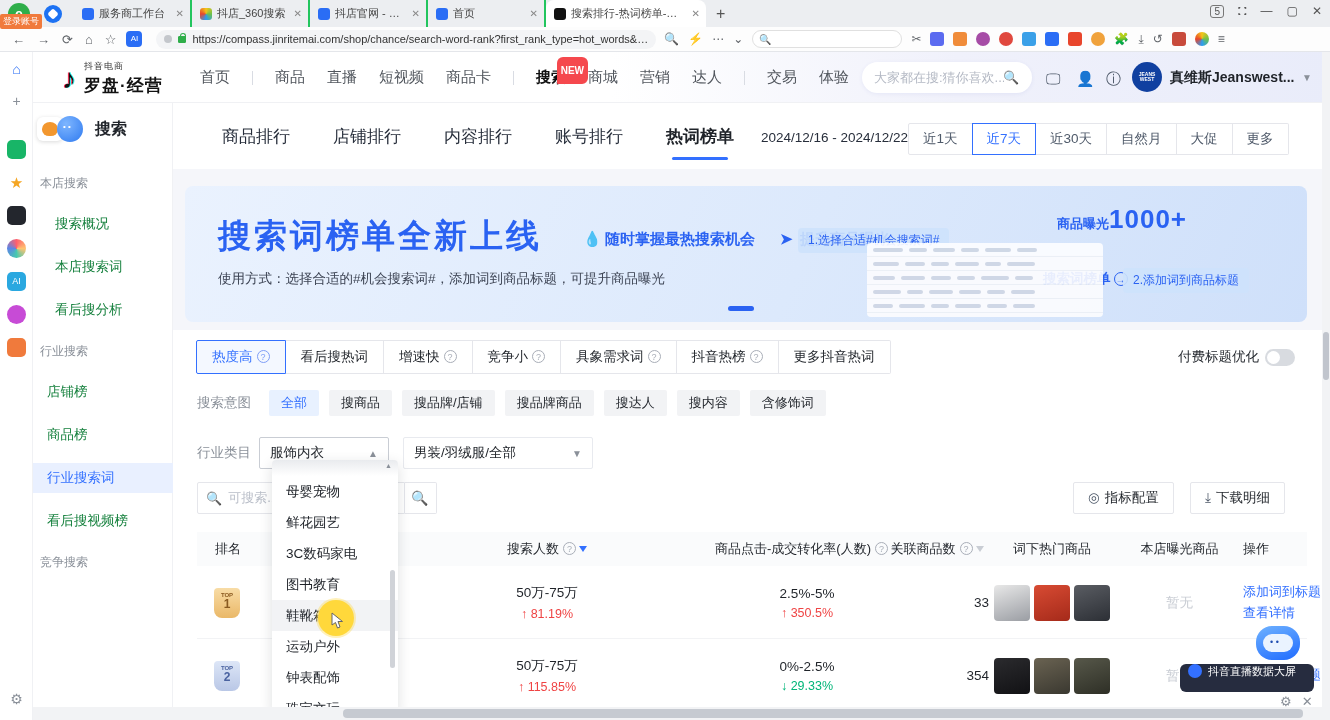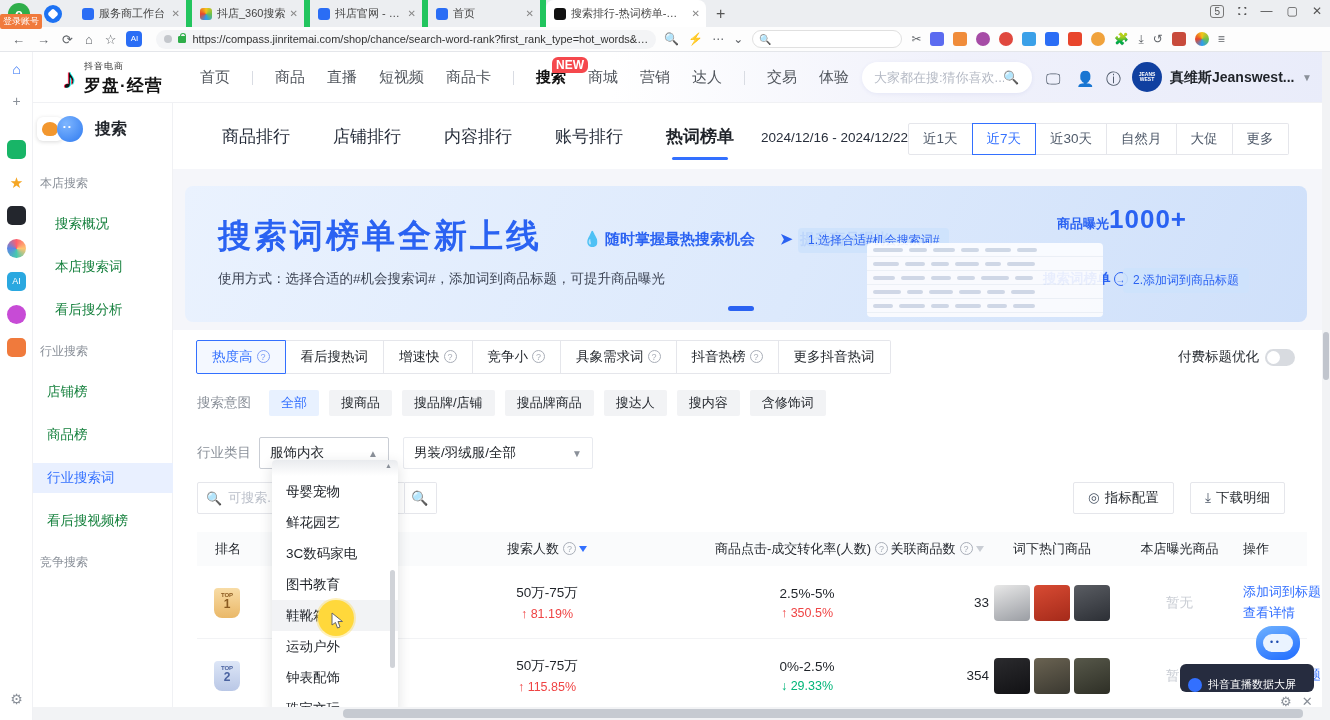--- a/index.html
+++ b/index.html
@@ -6,21 +6,21 @@
   html,body { width:1330px; height:720px; overflow:hidden; }
   body { font-family:"Liberation Sans", sans-serif; font-size:14px; color:#1f2329; background:#fff; }
   .abs { position:absolute; }
   #stage { position:relative; width:1330px; height:720px; background:#fff; overflow:hidden; }
 
   
   #tabstrip { left:0; top:0; width:1330px; height:27px; background:#eceef1; display:flex; align-items:center; }
   .b-logo { width:22px; height:22px; border-radius:50%; background:#2fae4a; color:#fff; font-weight:bold; text-align:center; line-height:22px; margin-left:8px; font-size:14px; }
   .b-compass { width:18px; height:18px; border-radius:50%; background:#1d72f3; margin-left:14px; position:relative; }
   .b-compass:after { content:""; position:absolute; left:5px; top:5px; width:8px; height:8px; background:#fff; border-radius:2px; transform:rotate(45deg); }
-  .tab { display:flex; align-items:center; width:118px; height:27px; padding:0 6px 0 8px; font-size:11px; color:#444; border-right:6px solid #22c55e; }
+  .tab { display:flex; align-items:center; width:118px; height:27px; padding:0 6px 0 8px; font-size:11px; color:#444; border-right:2px solid #22c55e; }
   .tab .fav { width:12px; height:12px; border-radius:3px; margin-right:5px; flex:none; }
   .tab .t { flex:1; overflow:hidden; white-space:nowrap; text-overflow:ellipsis; }
   .tab .x { color:#888; margin-left:4px; font-size:10px; }
   .tab.active { background:#fff; border-radius:8px 8px 0 0; width:160px; border-right:none; }
   .fav-blue { background:#2a6df5; } .fav-360 { background:conic-gradient(#f5c518,#6cc24a,#2a9df4,#e8452c,#f5c518); border-radius:50% }
   .fav-dy { background:#111; }
   .newtab { font-size:16px; color:#555; margin-left:10px; }
   #winctl { position:absolute; right:8px; top:4px; display:flex; align-items:center; gap:14px; color:#555; font-size:12px; }
   .cntbox { border:1px solid #777; border-radius:3px; padding:0 3px; font-size:10px; }
   #login-badge { left:0; top:14px; background:#f07a3c; color:#fff; font-size:9px; padding:1px 3px; border-radius:2px; z-index:5; }
@@ -40,21 +40,21 @@
   
   #topnav { left:0; top:52px; width:1330px; height:51px; background:linear-gradient(90deg,#ffffff 46%, #f0f1fb 72%, #e9ecfa); border-bottom:1px solid #f0f1f4; z-index:2; }
   #brand { position:absolute; left:62px; top:8px; display:flex; align-items:center; }
   .dy-note { font-size:28px; font-weight:bold; color:#111; text-shadow:1px 0 #25f4ee,-1px 0 #fe2c55; margin-right:8px; }
   .brand-sm { font-size:9px; color:#333; letter-spacing:1px; }
   .brand-lg { font-size:17px; font-weight:bold; color:#111; letter-spacing:1px; margin-top:1px; }
   #mainmenu { position:absolute; left:200px; top:0; height:51px; display:flex; align-items:center; gap:22px; color:#51565d; font-size:15px; }
   .mi { cursor:pointer; position:relative; white-space:nowrap; }
   .mi.active { color:#111; font-weight:bold; }
   .msep { width:1px; height:14px; background:#d9dce3; }
-  .newb { position:absolute; top:-11px; right:-22px; background:#f5484d; color:#fff; font-size:12px; font-weight:bold; padding:1px 4px; border-radius:6px 6px 6px 1px; }
+  .newb { position:absolute; top:-11px; right:-22px; background:#f5484d; color:#fff; font-size:10px; font-weight:bold; padding:8px 4px; border-radius:6px 6px 6px 1px; }
   #nav-search { position:absolute; left:862px; top:10px; width:170px; height:31px; background:#fff; border-radius:16px; box-shadow:0 1px 4px rgba(60,80,180,.08); display:flex; align-items:center; padding:0 12px; color:#b4b9c4; font-size:13px; }
   #nav-search .q { margin-left:auto; color:#8a9099; }
   .tn-ic { position:absolute; top:18px; color:#4e5969; font-size:15px; }
   #avatar { position:absolute; left:1132px; top:10px; width:30px; height:30px; border-radius:50%; background:#1040a0; color:#fff; font-size:5px; font-weight:bold; display:flex; align-items:center; justify-content:center; text-align:center; line-height:1.1; }
   #acct { position:absolute; left:1170px; top:17px; font-size:14px; color:#1f2329; font-weight:bold; }
   #acct-caret { position:absolute; left:1302px; top:20px; color:#8a9099; font-size:10px; }
 
   
   #rail { left:0; top:52px; width:33px; height:668px; background:#fff; border-right:1px solid #f0f1f4; z-index:3; }
   .rail-ic { position:absolute; left:7px; width:19px; height:19px; border-radius:5px; text-align:center; line-height:19px; font-size:12px; color:#fff; }
@@ -155,21 +155,21 @@
 
   
   #cursor { left:318px; top:600px; width:36px; height:36px; border-radius:50%; background:#ffd83b; z-index:60; box-shadow:0 0 0 2px rgba(255,216,59,.35); }
   #cursor svg { position:absolute; left:12px; top:12px; }
 
   
   #robot { left:1256px; top:626px; width:46px; height:42px; z-index:70; }
   .rb-head { width:44px; height:34px; border-radius:16px; background:linear-gradient(160deg,#6fb2ff,#1f6bff); position:relative; }
   .rb-face { position:absolute; left:7px; top:8px; width:30px; height:18px; border-radius:10px; background:#eaf3ff; }
   .rb-face:after { content:"• •"; position:absolute; left:7px; top:3px; font-size:9px; color:#1f4db0; }
-  #dtip { left:1180px; top:664px; width:134px; height:28px; background:#262c3f; border-radius:6px; display:flex; align-items:flex-end; padding:0 8px; z-index:71; }
+  #dtip { left:1180px; top:664px; width:134px; height:28px; background:#262c3f; border-radius:6px; display:flex; align-items:flex-start; padding:0 8px; z-index:71; }
   .dtip-dot { width:14px; height:14px; border-radius:50%; background:#3370ff; margin-right:6px; flex:none; }
   #dtip span { color:#fff; font-size:11px; white-space:nowrap; }
   #widget-ctl { left:1280px; top:694px; z-index:71; color:#8a9099; font-size:13px; display:flex; gap:10px; }
 
   #vsb { left:1322px; top:52px; width:8px; height:668px; background:#f2f3f5; z-index:80; }
   #vsb-thumb { position:absolute; left:1px; top:280px; width:6px; height:48px; border-radius:3px; background:#c1c5cd; }
   #hsb { left:33px; top:707px; width:1289px; height:13px; background:#f2f3f5; z-index:80; }
   #hsb-thumb { position:absolute; left:310px; top:2px; width:960px; height:9px; border-radius:4px; background:#c6cad1; }
 </style>
 </head>

